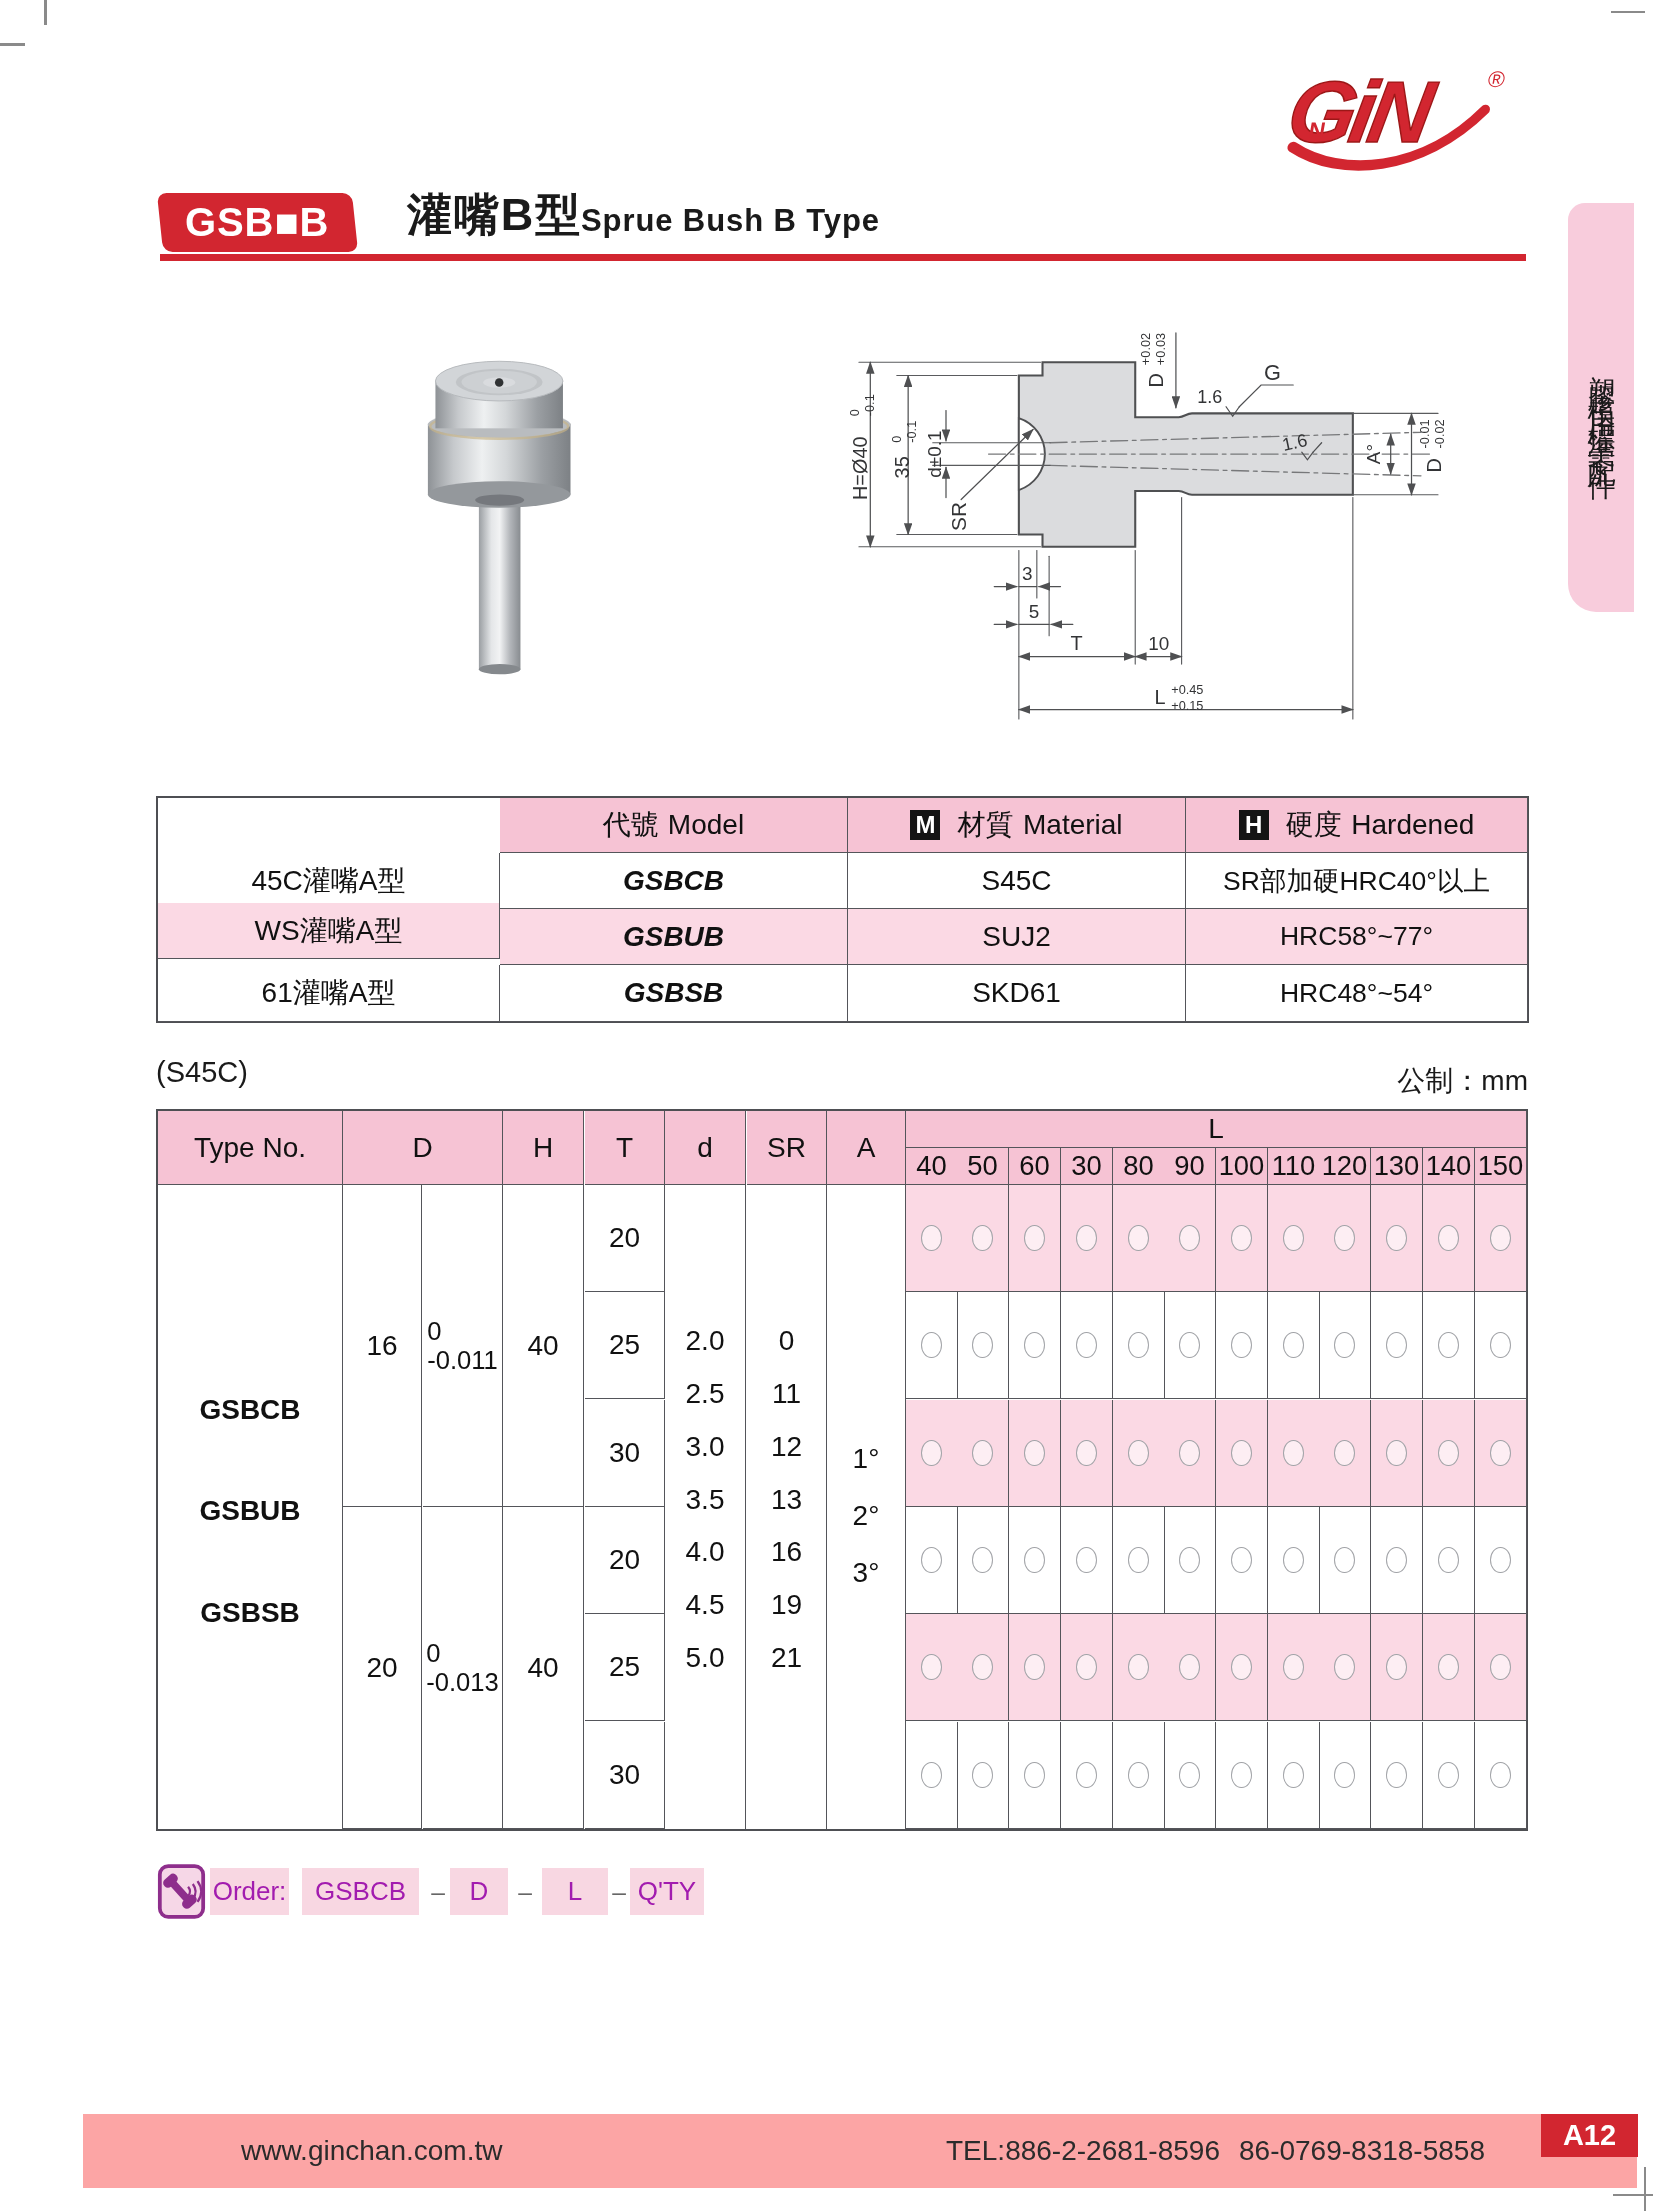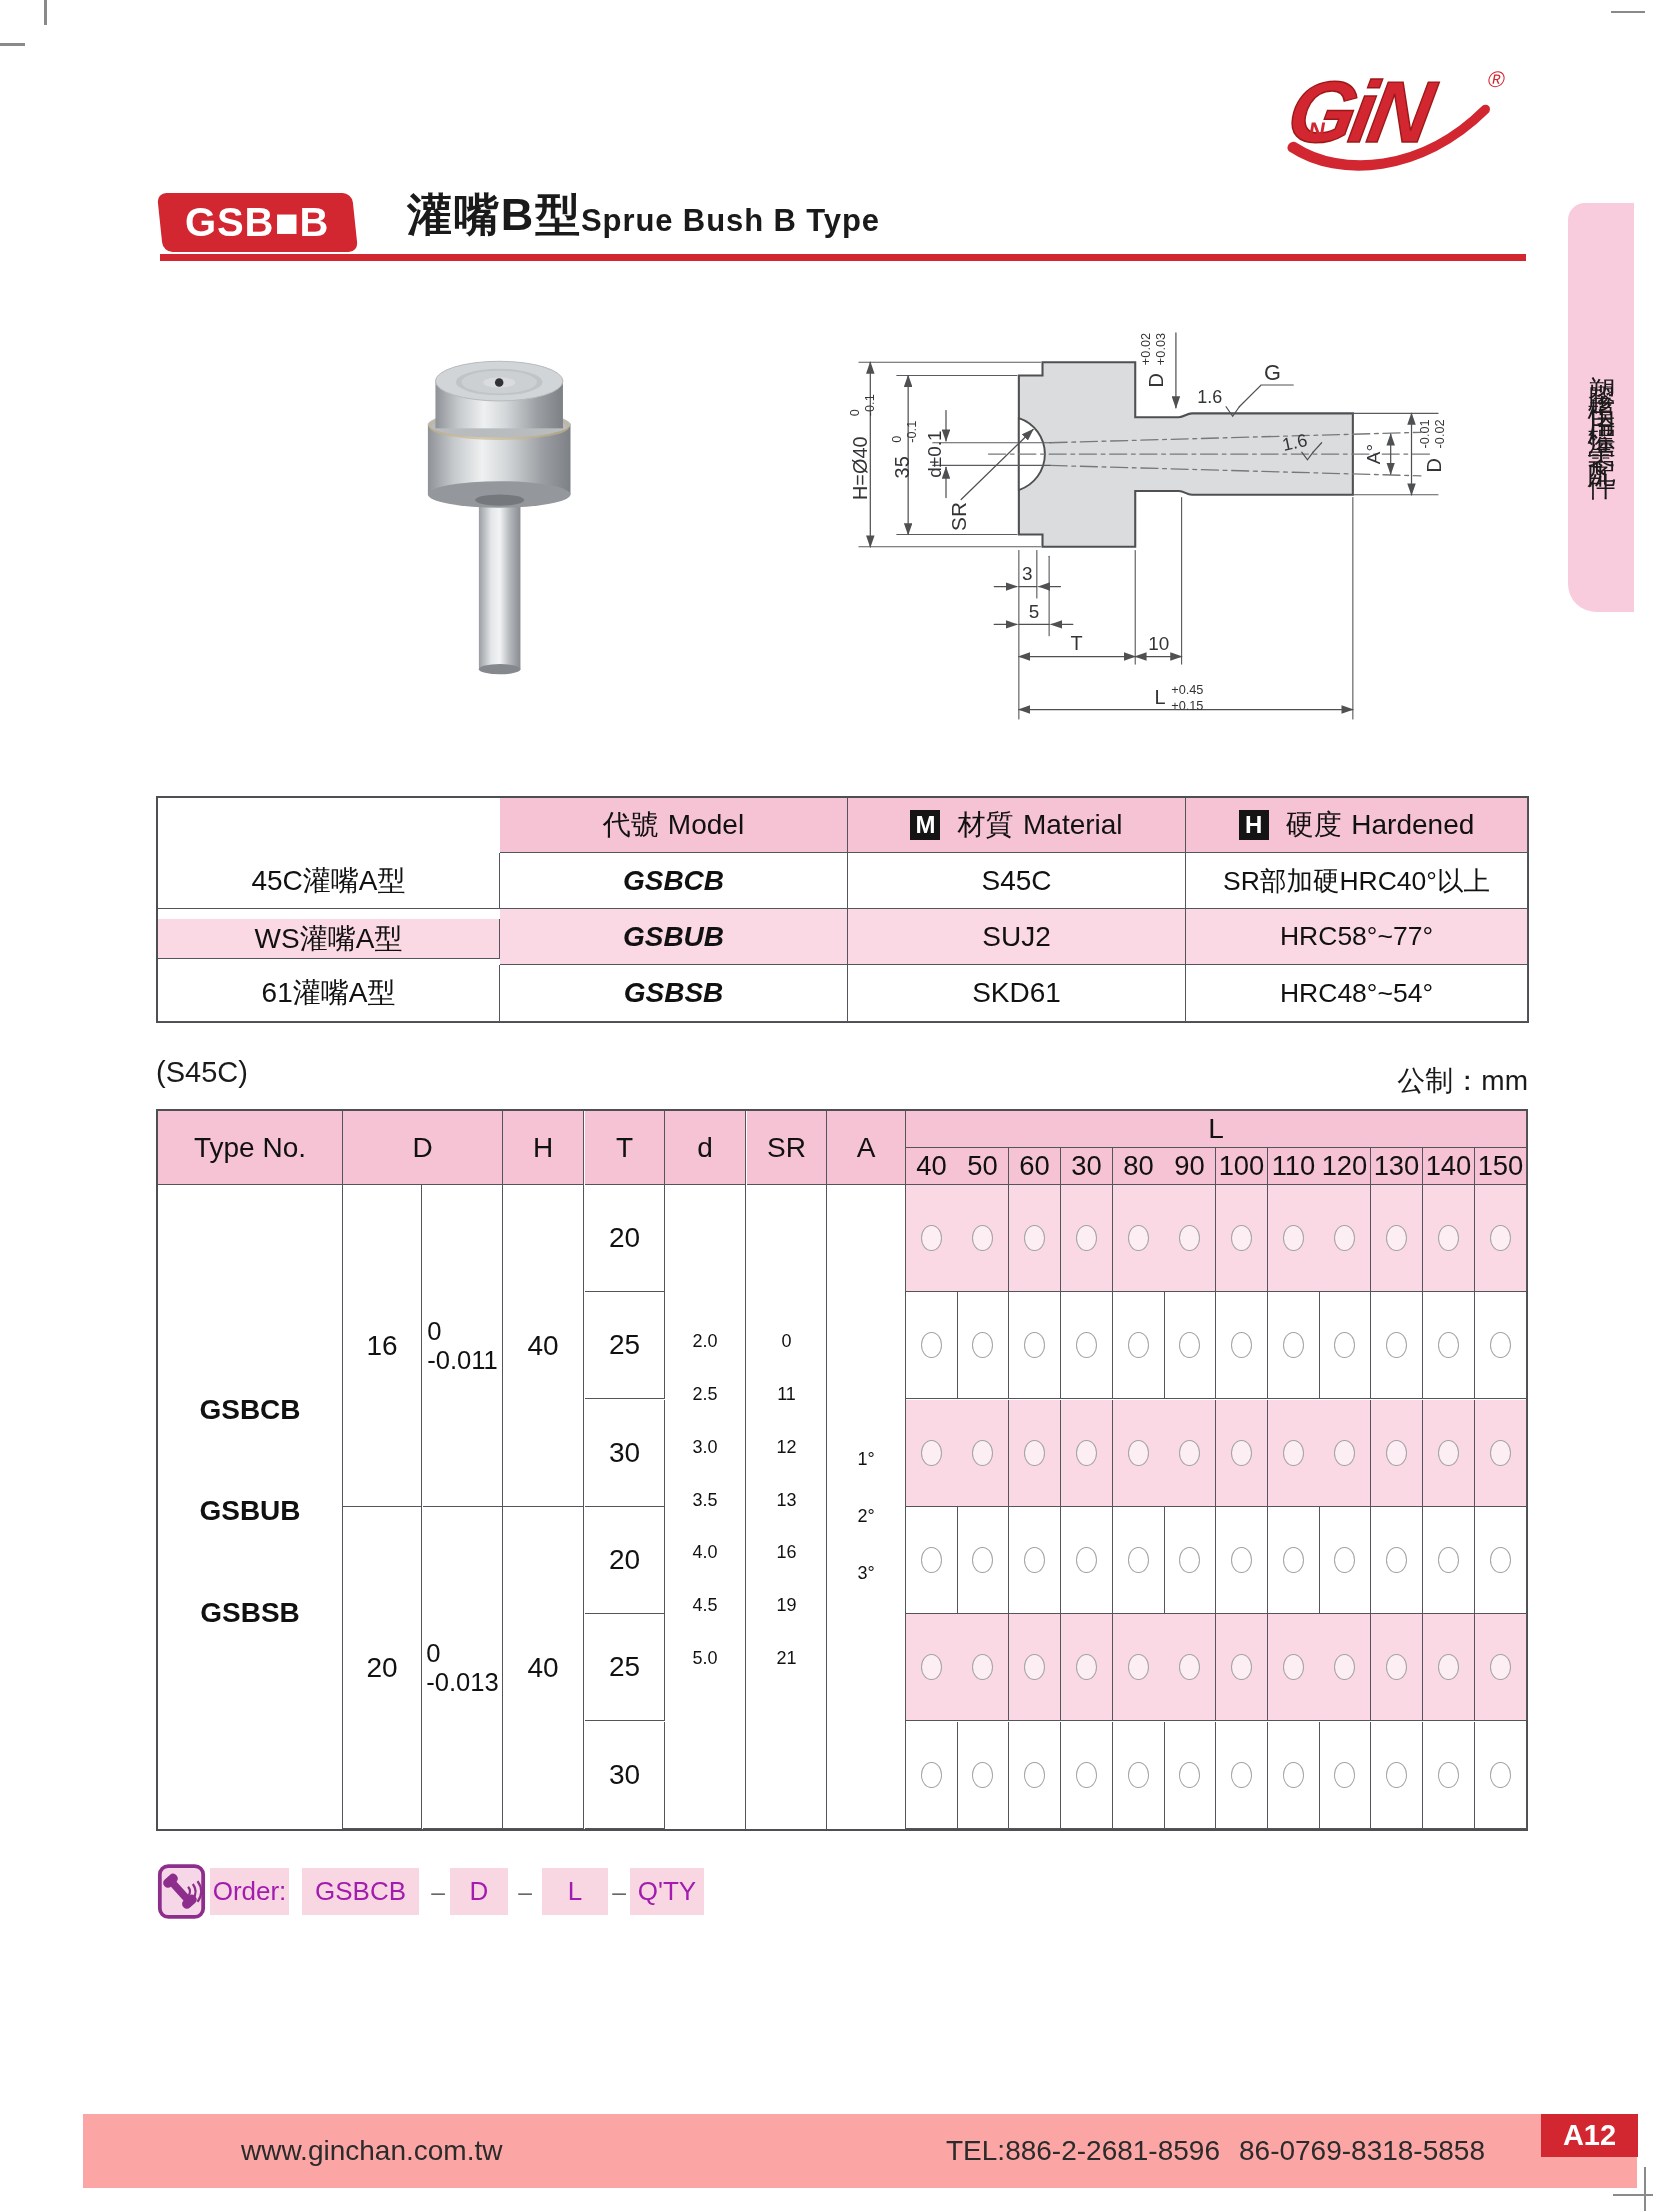--- a/index.html
+++ b/index.html
@@ -22,21 +22,21 @@
   .tbl{position:absolute;border:2.8px solid #4e4f53;background:#fff;}
   .cell{position:absolute;box-sizing:border-box;border-right:1.9px solid #54555a;border-bottom:1.9px solid #54555a;
     display:flex;align-items:center;justify-content:center;font-size:28px;color:#111;}
   .hcell{background:#F6C3D4;}
   .stripe-pink{background:#FBD9E4;}
   .badge-sq{display:inline-flex;align-items:center;justify-content:center;width:30px;height:30px;background:#141414;
     color:#fff;font-weight:bold;font-size:24px;margin-right:7.6px;}
   .bold-it{font-weight:bold;font-style:italic;}
   .avl{width:19px;height:24.6px;border:1.9px solid #a2a4a8;border-radius:50%;background:rgba(255,255,255,.55);}
   .tol{display:flex;flex-direction:column;align-items:flex-start;font-size:25.6px;line-height:1.1;}
-  .listitem{position:absolute;left:0;right:0;text-align:center;height:34px;line-height:34px;font-size:18px;}
+  .listitem{position:absolute;left:0;right:0;text-align:center;height:34px;line-height:34px;font-size:28px;}
   .mdl{position:absolute;left:0;right:0;text-align:center;height:34px;line-height:34px;font-size:28px;font-weight:bold;}
   .s45c{position:absolute;left:156px;top:1056px;font-size:29px;color:#1a1a1a;}
   .units{position:absolute;left:1325px;top:1062px;width:203px;text-align:right;font-size:28px;color:#1a1a1a;}
   
   .obox{position:absolute;top:13.2px;height:47px;background:#F8D7E2;display:flex;align-items:center;justify-content:center;
     font-size:26px;color:#a21caf;}
   .odash{position:absolute;top:13.2px;height:47px;display:flex;align-items:center;justify-content:center;font-size:24.6px;color:#666;}
   
   .footer-band{position:absolute;left:83px;top:2114px;width:1554px;height:74px;background:#fca5a5;}
   .footer-band span{position:absolute;top:0;height:53px;display:flex;align-items:center;font-size:28px;color:#2b2b2b;}
@@ -219,21 +219,21 @@
     <div class="cell hcell" style="left:1028px;top:0;width:342px;height:55px;gap:9.5px;">
       <span class="badge-sq">H</span>
       <span>硬度</span>
       <span>Hardened</span>
     </div>
     <div id="t1-body">
         <div class="cell" style="left: 0px; top: 55px; width: 342px; height: 56px;">45C灌嘴A型</div>
         <div class="cell bold-it" style="left: 342px; top: 55px; width: 348px; height: 56px;">GSBCB</div>
         <div class="cell" style="left: 690px; top: 55px; width: 338px; height: 56px;">S45C</div>
         <div class="cell" style="left: 1028px; top: 55px; width: 342px; height: 56px; font-size: 26.5px;">SR部加硬HRC40°以上</div>
-        <div class="cell stripe-pink" style="left: 0px; top: 121px; width: 342px; height: 40px;">WS灌嘴A型</div>
+        <div class="cell stripe-pink" style="left: 0px; top: 105px; width: 342px; height: 56px;">WS灌嘴A型</div>
         <div class="cell stripe-pink bold-it" style="left: 342px; top: 111px; width: 348px; height: 56px;">GSBUB</div>
         <div class="cell stripe-pink" style="left: 690px; top: 111px; width: 338px; height: 56px;">SUJ2</div>
         <div class="cell stripe-pink" style="left: 1028px; top: 111px; width: 342px; height: 56px; font-size: 26.5px;">HRC58°~77°</div>
         <div class="cell" style="left: 0px; top: 167px; width: 342px; height: 57px;">61灌嘴A型</div>
         <div class="cell bold-it" style="left: 342px; top: 167px; width: 348px; height: 57px;">GSBSB</div>
         <div class="cell" style="left: 690px; top: 167px; width: 338px; height: 57px;">SKD61</div>
         <div class="cell" style="left: 1028px; top: 167px; width: 342px; height: 57px; font-size: 26.5px;">HRC48°~54°</div>
       </div>
   </div>
 

